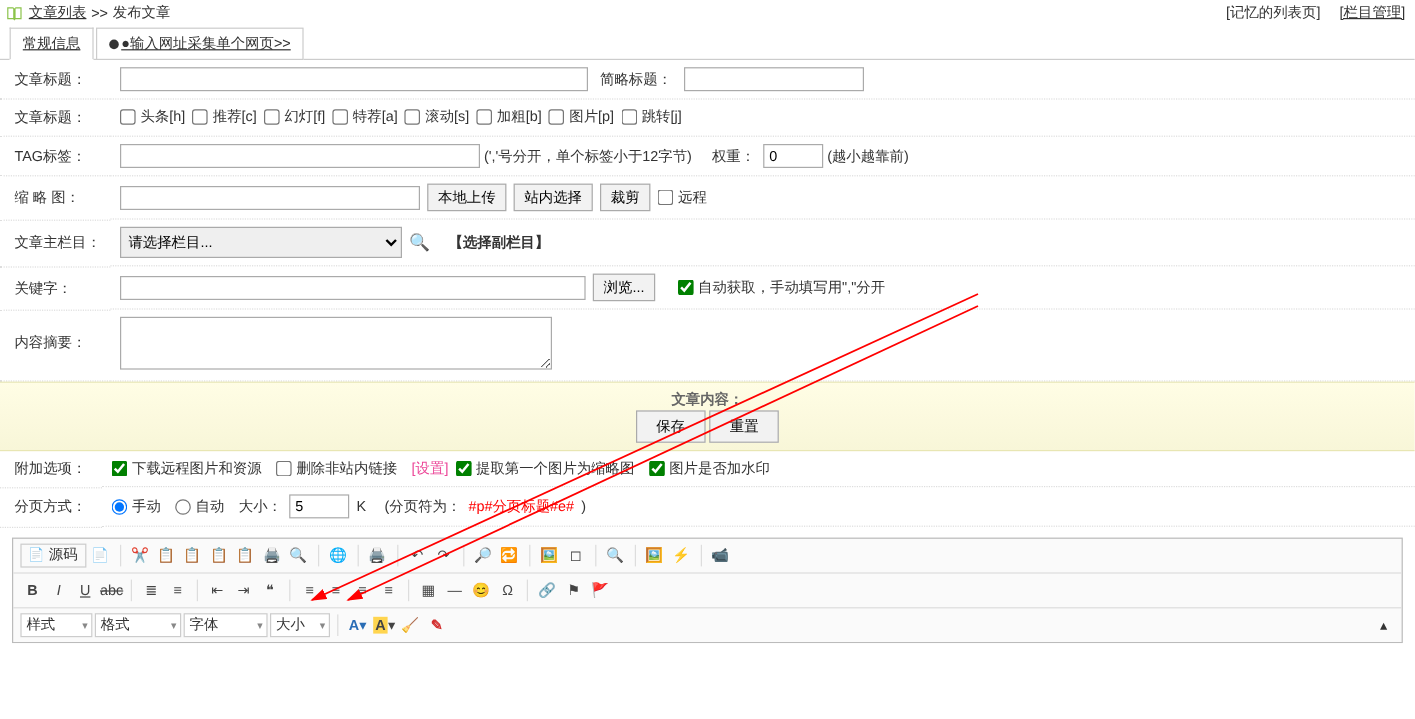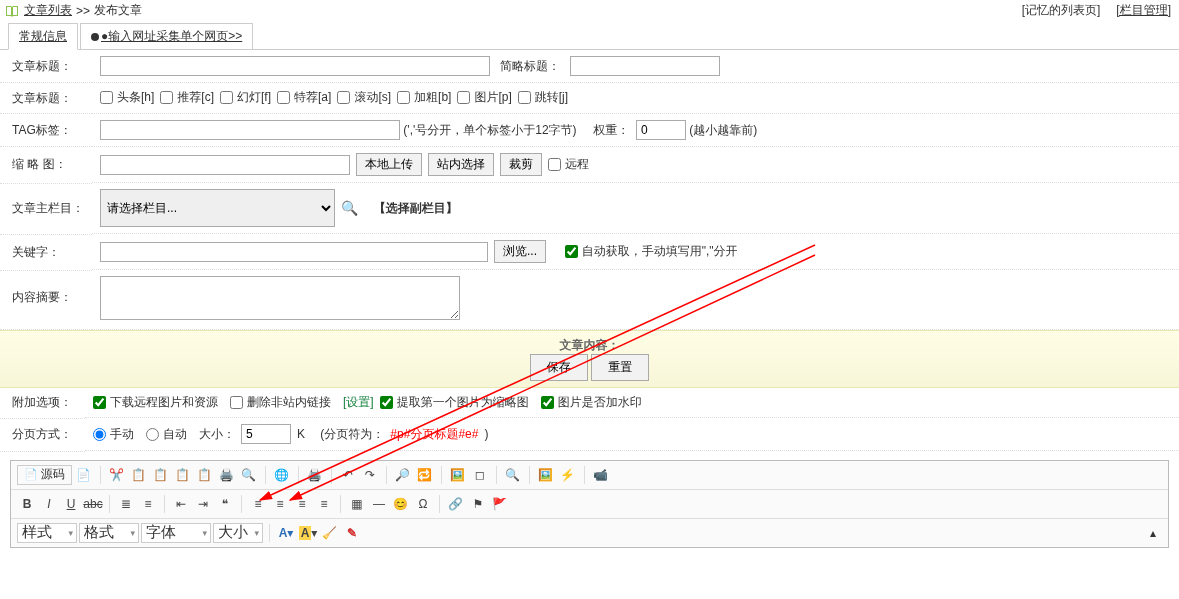--- a/index.html
+++ b/index.html
@@ -10,32 +10,32 @@
 .top-right a { color: #333; text-decoration: none; }
 .book-icon { width: 16px; height: 16px; display: inline-block; }
 .tabs { display: flex; border-bottom: 1px solid #ccc; padding-left: 8px; margin-top: 2px; text-decoration: underline; }
 .tab { border: 1px solid #ccc; padding: 4px 10px; margin-right: 2px; margin-bottom: -1px; background: #fff; cursor: pointer; }
 .tab.active { border-bottom: 1px solid #fff; font-weight: normal; }
 .form-table { width: 100%; border-collapse: collapse; }
 .form-table td { padding: 6px 8px; border-bottom: 1px dotted #ddd; vertical-align: middle; }
 .label-col { width: 85px; text-align: left; padding-left: 12px !important; white-space: nowrap; }
 input[type=text] { border: 1px solid #aaa; padding: 2px 4px; height: 20px; font-size: 12px; }
 textarea { border: 1px solid #aaa; padding: 2px 4px; font-size: 12px; }
-select { border: 1px solid #aaa; padding: 1px 2px; font-size: 12px; height: 38px; }
+select { border: 1px solid #aaa; padding: 1px 2px; font-size: 12px; height: 26px; }
 .chk { display: inline-flex; align-items: center; gap: 2px; margin-right: 6px; }
 input[type=checkbox], input[type=radio] { margin: 0 2px 0 0; }
 .btn-small { border: 1px solid #aaa; background: #f2f2f2; padding: 2px 8px; font-size: 12px; cursor: pointer; }
 .content-header { background: linear-gradient(#fffde5, #f8f6d8); border-top: 1px solid #e8e6b3; border-bottom: 1px solid #e8e6b3; padding: 6px 10px; display: flex; justify-content: space-between; align-items: center; flex-direction: column; }
 .content-header span { font-weight: bold; color: #666; }
 .red-text { color: red; }
 .editor-box { border: 1px solid #bbb; margin: 8px 10px 0 10px; background: #fafafa; }
 .editor-toolbar { border-bottom: 1px solid #ddd; padding: 4px 6px; display: flex; flex-wrap: wrap; gap: 2px; align-items: center; }
 .editor-toolbar .sep { width: 1px; height: 18px; background: #ddd; margin: 0 4px; }
 .ed-btn { width: 20px; height: 20px; display: inline-flex; align-items: center; justify-content: center; font-size: 12px; cursor: pointer; color: #444; border-radius: 2px; }
-.ed-select { height: 20px; border: 1px solid #ccc; font-size: 15px; padding: 0 14px 0 4px; background: #fff; cursor: pointer; position: relative; display: inline-flex; align-items: center; }
+.ed-select { height: 20px; border: 1px solid #ccc; font-size: 12px; padding: 0 14px 0 4px; background: #fff; cursor: pointer; position: relative; display: inline-flex; align-items: center; }
 .ed-select::after { content: "▾"; position: absolute; right: 3px; font-size: 9px; color: #888; }
 .arrows-svg { position: absolute; pointer-events: none; }
 .magnifier-icon { color: #3b7; font-size: 14px; cursor: pointer; }
 .checked-green { accent-color: green; }
 .row2 { display: flex; flex-wrap: wrap; align-items: center; gap: 6px; }
 .source-btn { display: inline-flex; align-items: center; gap: 3px; border: 1px solid #ccc; padding: 1px 6px; font-size: 11px; height: 20px; cursor: pointer; }
 .last-toolbar-right { margin-left: auto; padding-right: 6px; }
 .dot { width: 8px; height: 8px; border-radius: 50%; background: #333; display: inline-block; vertical-align: middle; margin-right: 2px; }
 .hi-a { background: #ffd54f; padding: 0 2px; font-weight: bold; }
 .hi-pen { color: #d32f2f; font-weight: bold; }
@@ -172,21 +172,21 @@
     <td class="label-col">附加选项：</td>
     <td class="row2">
       <span class="chk">
             <input type="checkbox" checked="" class="checked-green" style="">
             <span>下载远程图片和资源</span>
           </span>
       <span class="chk">
             <input type="checkbox" style="">
             <span>删除非站内链接</span>
           </span>
-      <a href="#" style="color:#15803d;text-decoration:none">[设置]</a>
+      <a href="#" style="color:#ec4899;text-decoration:none">[设置]</a>
       <span class="chk">
             <input type="checkbox" checked="" class="checked-green" style="">
             <span>提取第一个图片为缩略图</span>
           </span>
       <span class="chk">
             <input type="checkbox" checked="" class="checked-green" style="">
             <span>图片是否加水印</span>
           </span>
     </td>
   </tr>
@@ -275,21 +275,21 @@
     <span class="ed-btn">—</span>
     <span class="ed-btn">😊</span>
     <span class="ed-btn">Ω</span>
     <span class="sep"></span>
     <span class="ed-btn">🔗</span>
     <span class="ed-btn">⚑</span>
     <span class="ed-btn">🚩</span>
   </div>
   <div class="editor-toolbar" style="border-bottom:none">
     <span class="ed-select" style="width:60px">样式</span>
-    <span class="ed-select" style="width:60px">格式</span>
+    <span class="ed-select" style="width:72px">格式</span>
     <span class="ed-select" style="width:70px">字体</span>
     <span class="ed-select" style="width:50px">大小</span>
     <span class="sep"></span>
     <span class="ed-btn" style="color:#2a6db5"><b>A</b>▾</span>
     <span class="ed-btn"><span class="hi-a">A</span>▾</span>
     <span class="ed-btn">🧹</span>
     <span class="ed-btn">
         <span class="hi-pen">✎</span>
       </span>
     <span class="last-toolbar-right">▴</span>

